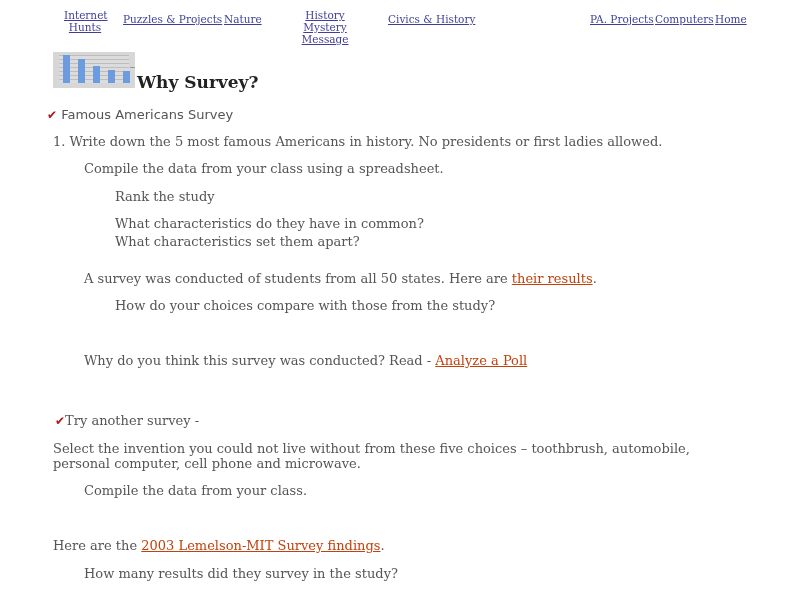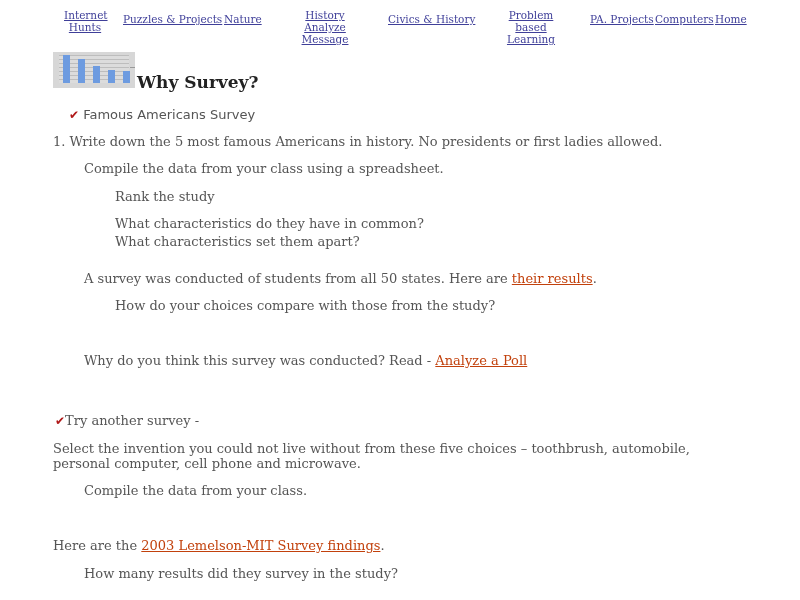--- a/index.html
+++ b/index.html
@@ -26,29 +26,25 @@
     <span>Internet</span><br>
     <span>Hunts</span>
   </a>
   <a href="#" style="left:123px; top:5px;">
     <span>Puzzles &amp; Projects</span>
   </a>
   <a href="#" style="left:224px; top:5px;">
     <span>Nature</span>
   </a>
   <a href="#" style="left:283px; top:1px; width:84px;">
-    <span>History Analyze</span><br>
+    <span>History Mystery</span><br>
     <span>Message</span>
   </a>
   <a href="#" style="left:388px; top:5px;text-align:center;">
     <span>Civics &amp; History</span>
-  </a>
-  <a href="#" style="left:493px; top:1px; width:76px;">
-    <span>Problem based</span><br>
-    <span>Learning</span>
   </a>
   <a href="#" style="left:590px; top:5px;">
     <span>PA. Projects</span>
   </a>
   <a href="#" style="left:655px; top:5px;">
     <span>Computers</span>
   </a>
   <a href="#" style="left:715px; top:5px;">
     <span>Home</span>
   </a>
@@ -58,21 +54,21 @@
   <div class="grid"></div>
   <div class="bar" style="left:10px; height:28px;"></div>
   <div class="bar" style="left:25px; height:24px;"></div>
   <div class="bar" style="left:40px; height:17px;"></div>
   <div class="bar" style="left:55px; height:13px;"></div>
   <div class="bar" style="left:70px; height:12px;"></div>
 </div>
 <div class="hdr-tick"></div>
 <div class="title">Why Survey?</div>
 
-<div class="line sans" style="left:69px; top:107px;">
+<div class="line sans" style="left:47px; top:107px;">
   <span class="check">✔</span>
   <span>Famous Americans Survey</span>
 </div>
 
 <div class="line" style="left:53px; top:134px;">1. Write down the 5 most famous Americans in history. No presidents or first ladies allowed.</div>
 <div class="line" style="left:84px; top:161px;">Compile the data from your class using a spreadsheet.</div>
 <div class="line" style="left:115px; top:189px;">Rank the study</div>
 <div class="line" style="left:115px; top:216px;">What characteristics do they have in common?</div>
 <div class="line" style="left:115px; top:234px;">What characteristics set them apart?</div>
 

